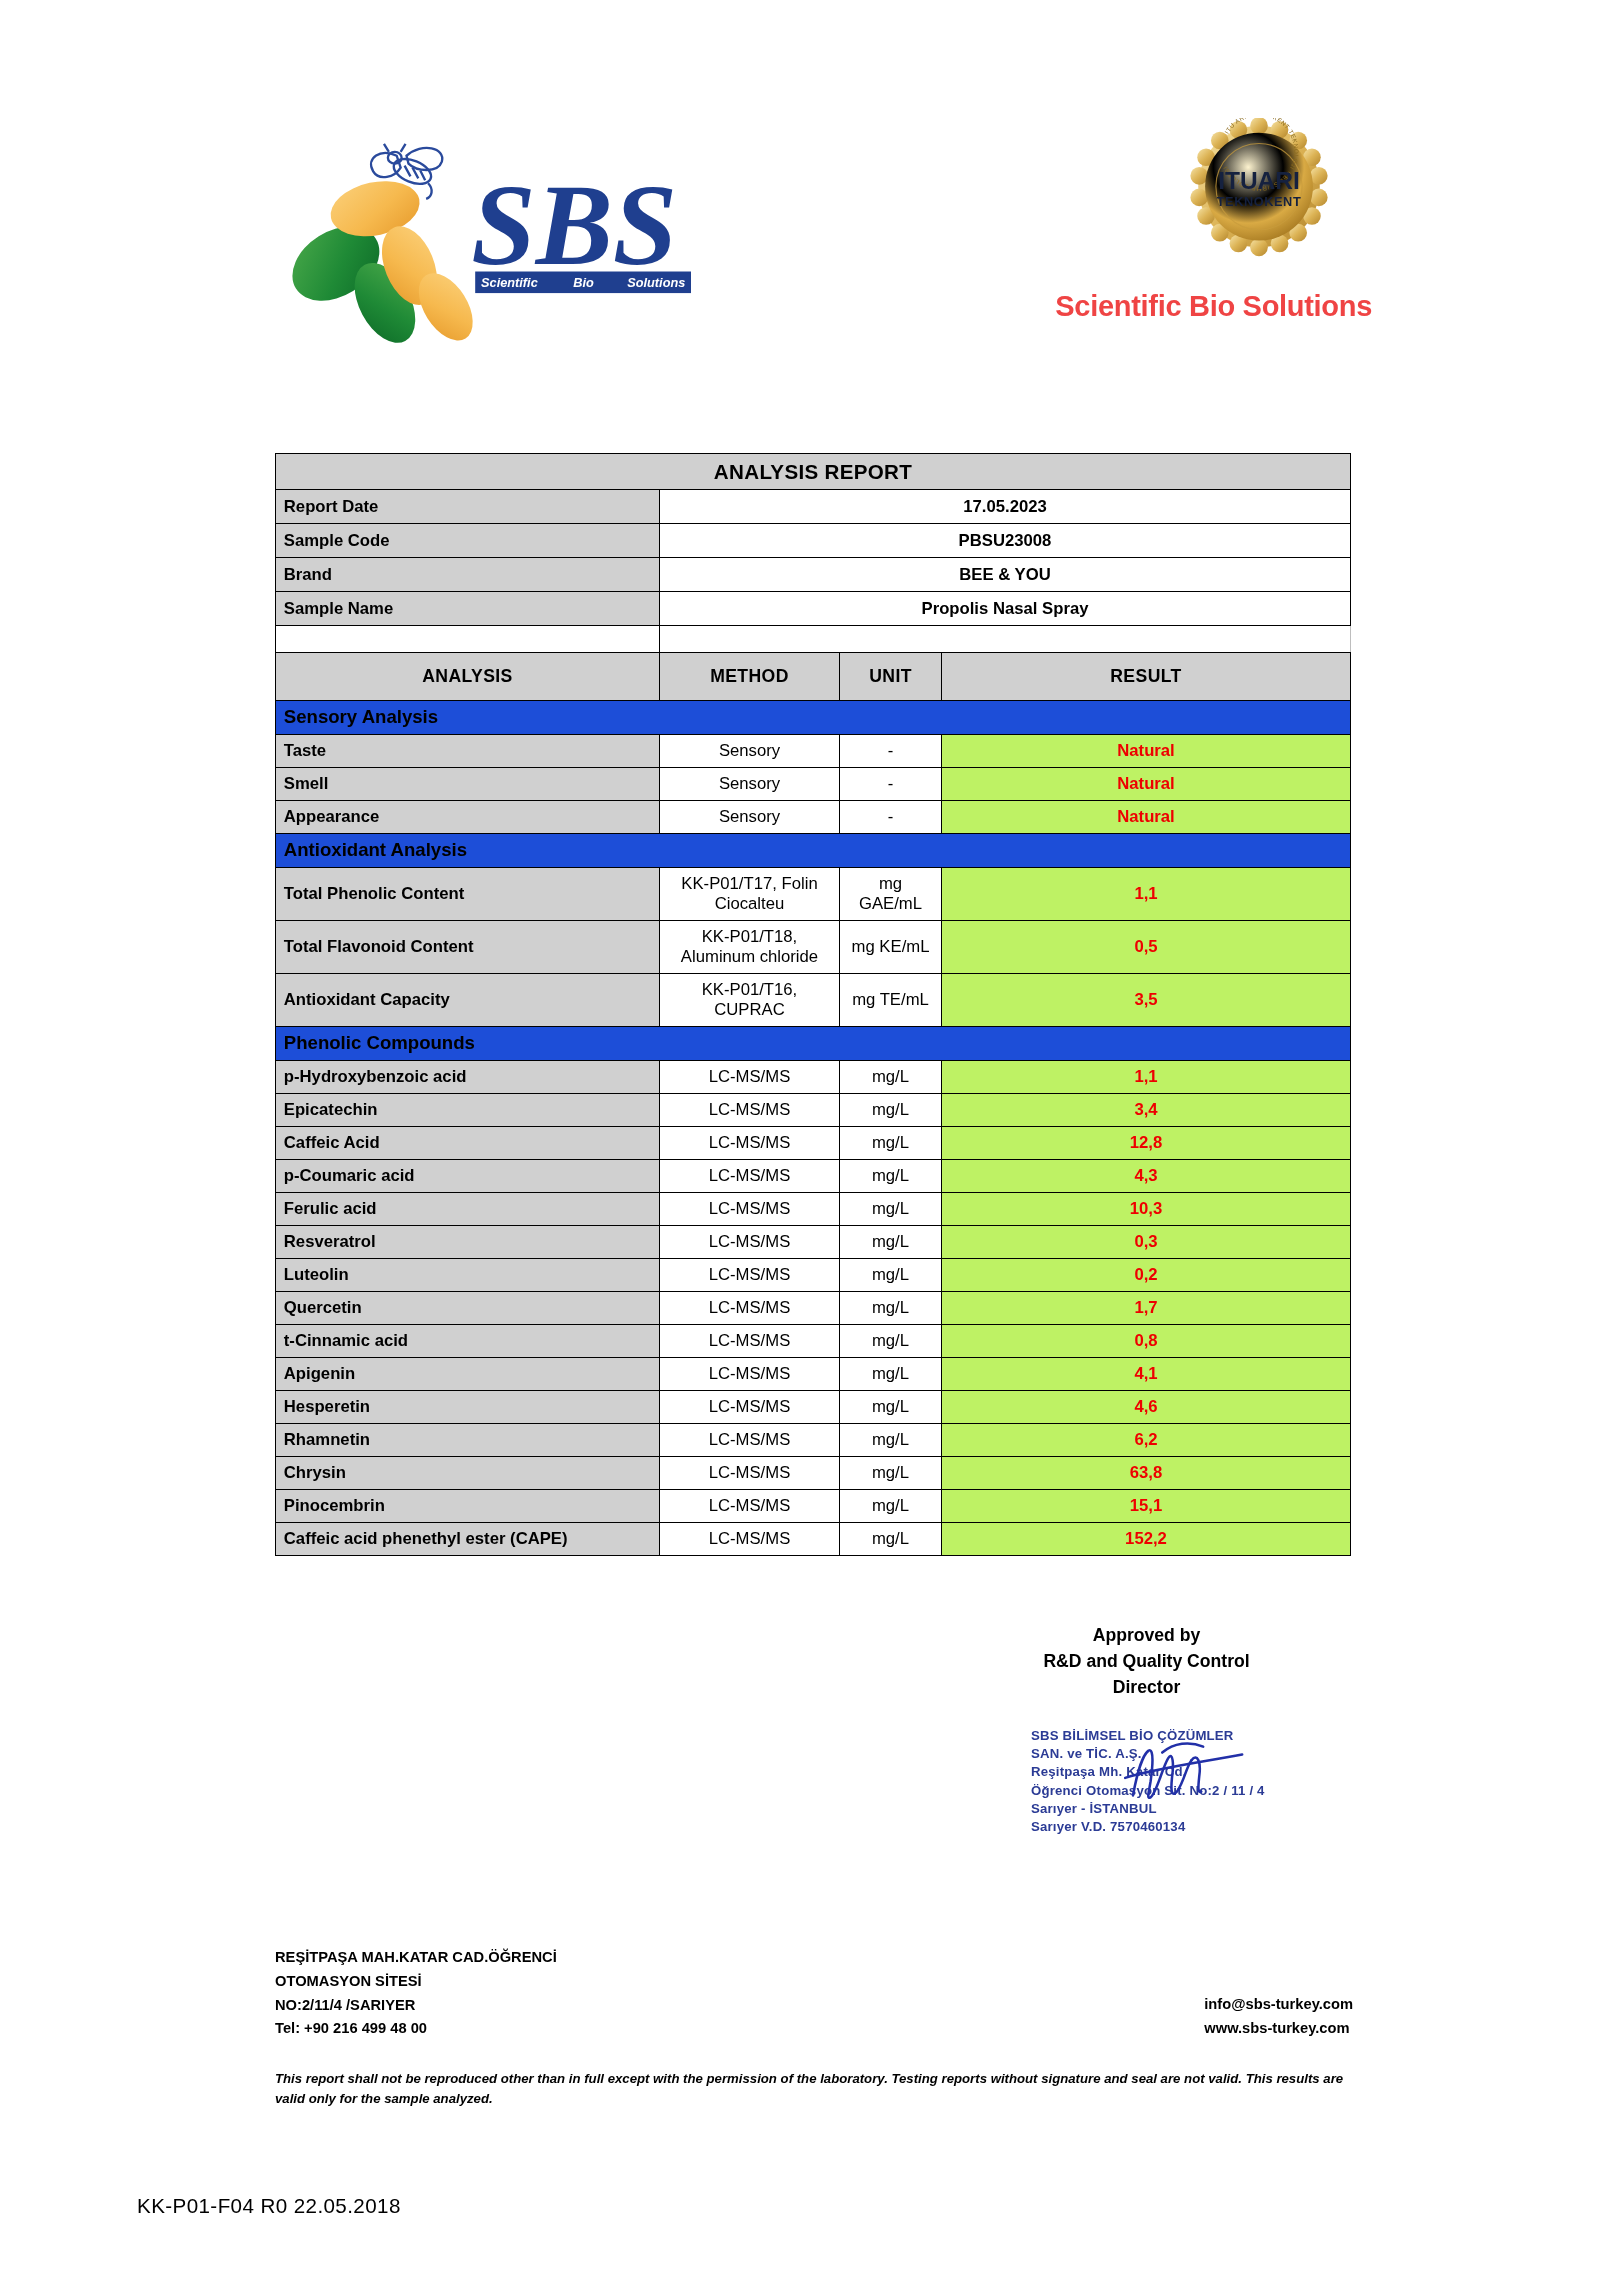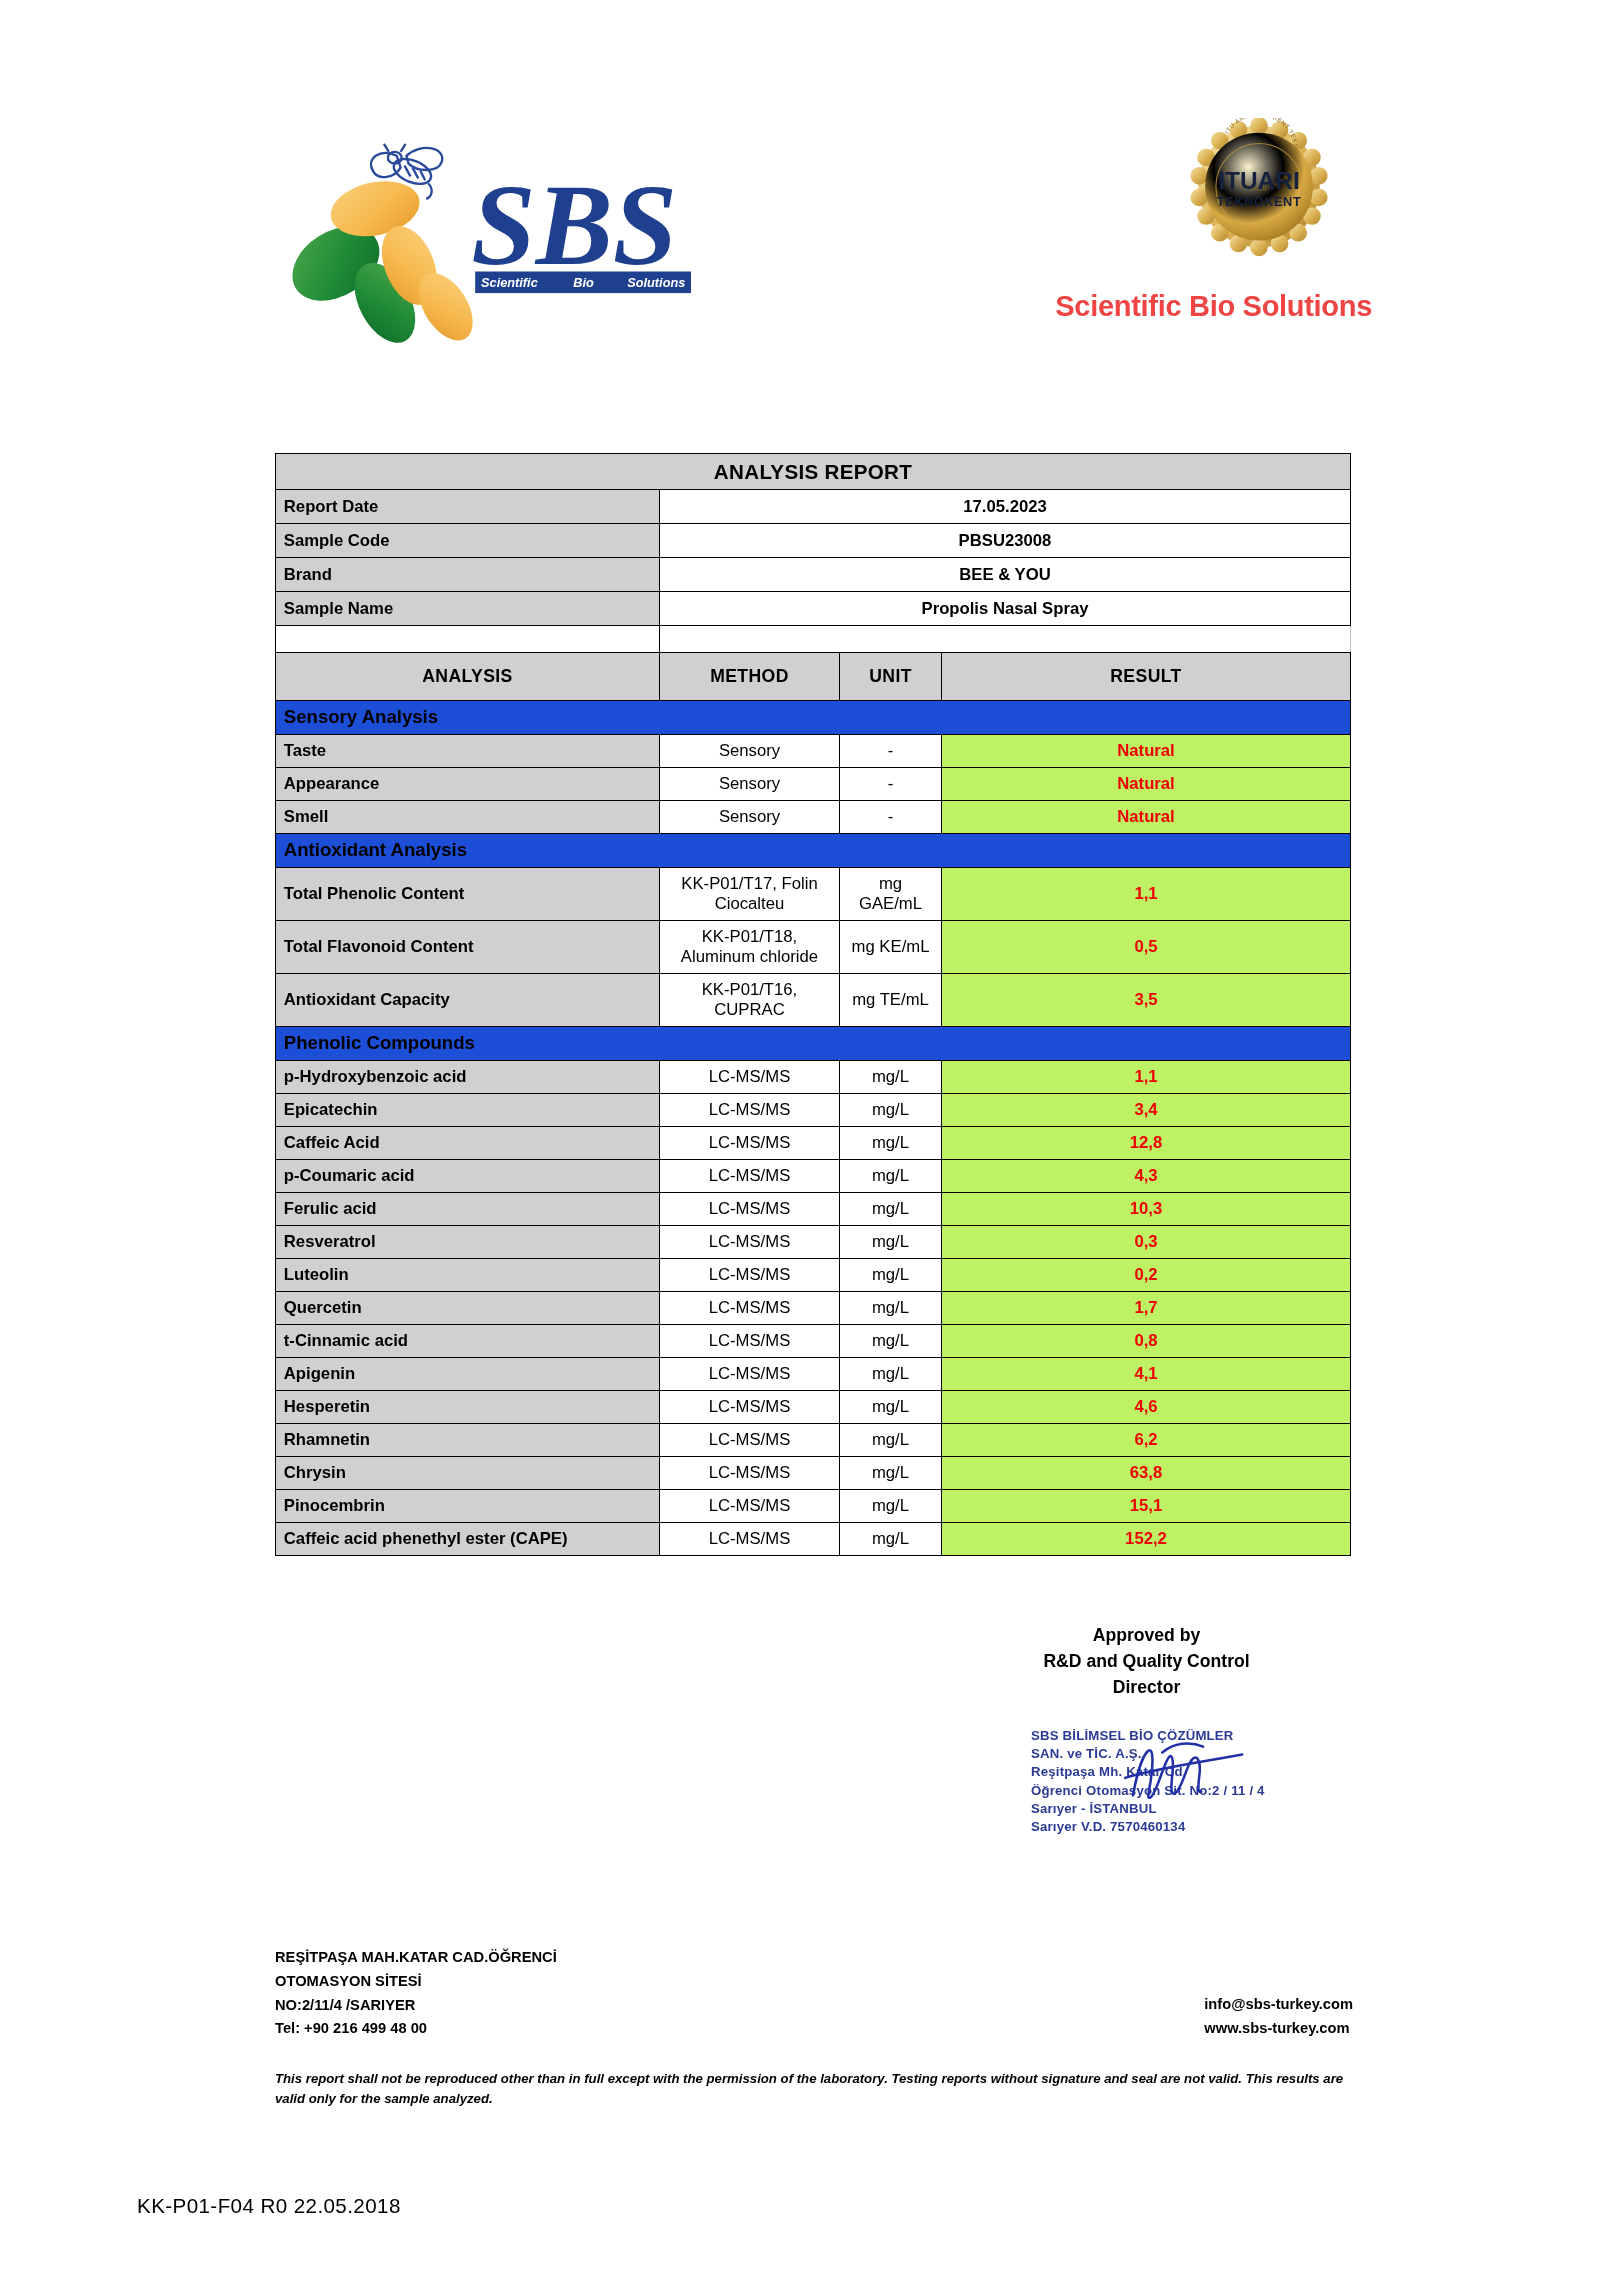--- a/index.html
+++ b/index.html
@@ -384,27 +384,27 @@
     <tr class="section-row">
           <td colspan="4">Sensory Analysis</td>
         </tr>
         <tr class="r-normal">
           <td class="an-name">Taste</td>
           <td class="an-method">Sensory</td>
           <td class="an-unit">-</td>
           <td class="an-result">Natural</td>
         </tr>
         <tr class="r-normal">
-          <td class="an-name">Appearance</td>
+          <td class="an-name">Smell</td>
           <td class="an-method">Sensory</td>
           <td class="an-unit">-</td>
           <td class="an-result">Natural</td>
         </tr>
         <tr class="r-normal">
-          <td class="an-name">Smell</td>
+          <td class="an-name">Appearance</td>
           <td class="an-method">Sensory</td>
           <td class="an-unit">-</td>
           <td class="an-result">Natural</td>
         </tr>
         <tr class="section-row">
           <td colspan="4">Antioxidant Analysis</td>
         </tr>
         <tr class="r-tall">
           <td class="an-name">Total Phenolic Content</td>
           <td class="an-method">KK-P01/T17, Folin Ciocalteu</td>

